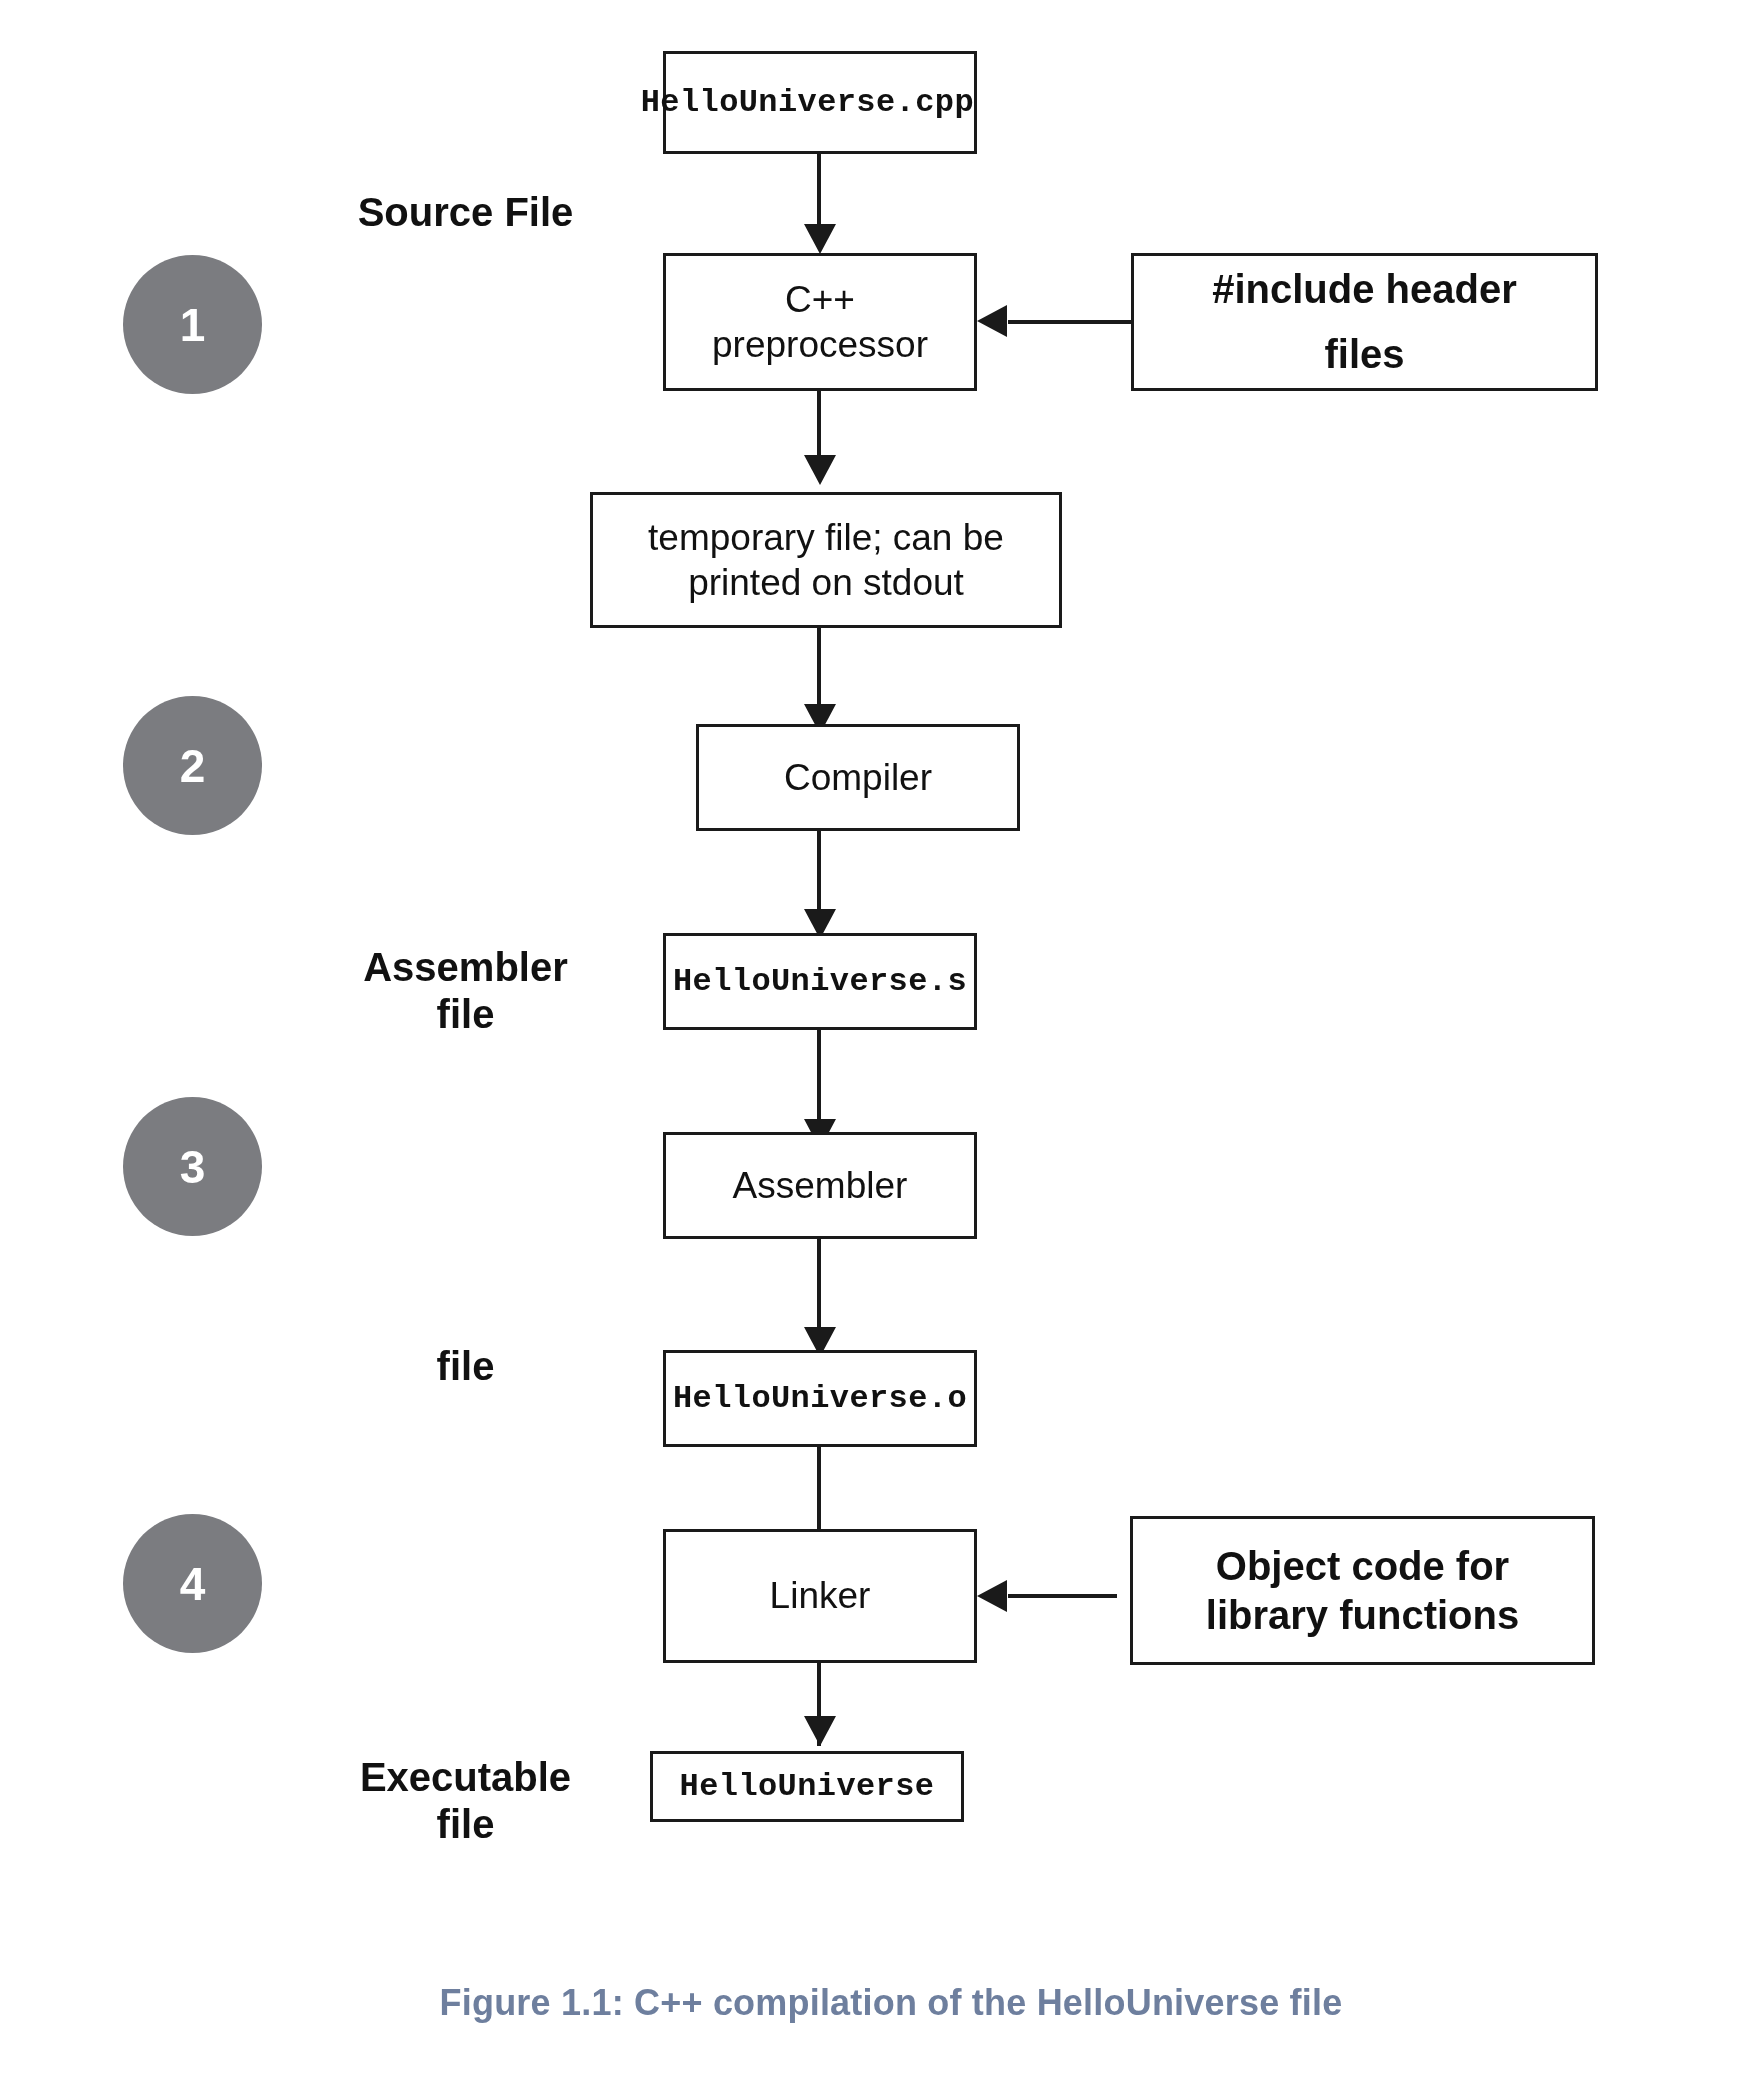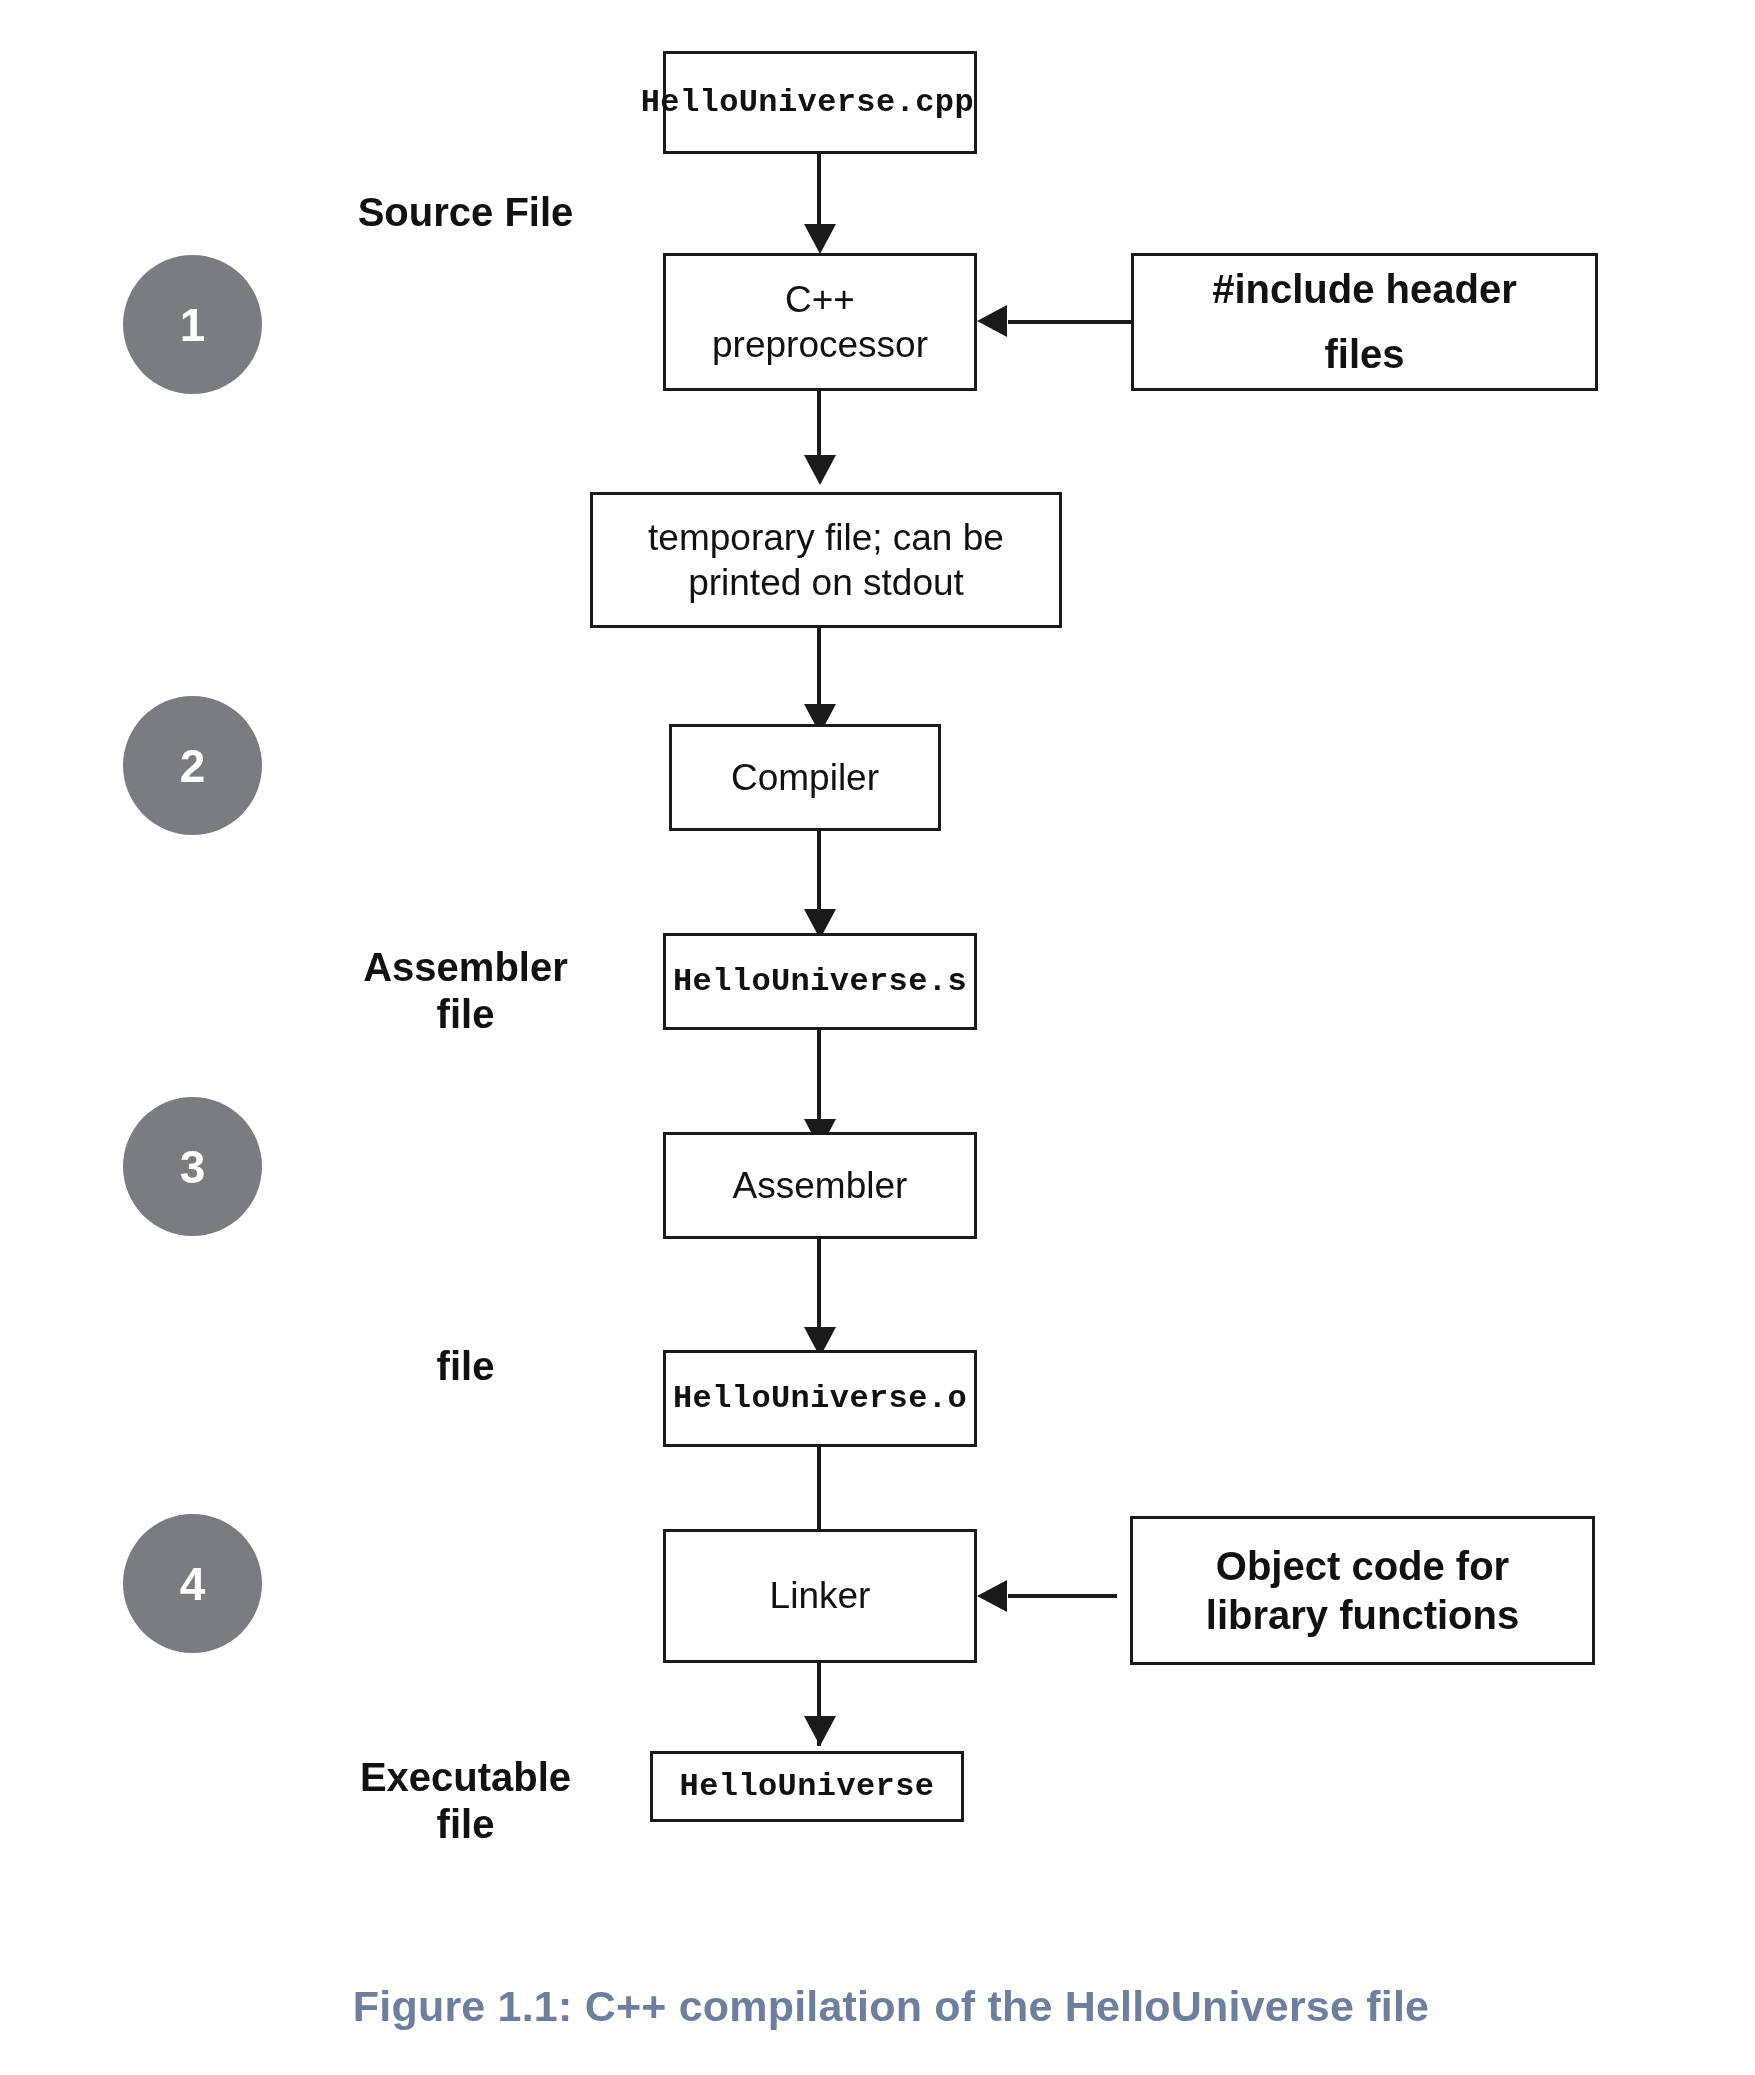--- a/index.html
+++ b/index.html
@@ -106,21 +106,21 @@
 
   
   #caption {
     position: absolute;
     left: 0;
     right: 0;
     top: 1982px;
     text-align: center;
     font-family: "Liberation Sans", sans-serif;
     font-weight: 700;
-    font-size: 43px;
+    font-size: 36px;
     color: #6e7f9e;
     letter-spacing: 0.2px;
     margin-left: 26px;
   }
 </style>
 </head>
 <body>
 
 <div id="figure">
 
@@ -179,21 +179,21 @@
   <div class="arrow-down" style="left:804px; top:455px;"></div>
 
   <div class="node plain" style="left:590px; top:492px; width:472px; height:136px; flex-direction:column;">
     <span>temporary file; can be</span>
     <span>printed on stdout</span>
   </div>
 
   <div class="vline" style="left:817px; top:628px; height:83px;"></div>
   <div class="arrow-down" style="left:804px; top:704px;"></div>
 
-  <div class="node plain" style="left:669px; top:724px; width:272px; height:107px;">
+  <div class="node plain" style="left:696px; top:724px; width:324px; height:107px;">
     <span>Compiler</span>
   </div>
 
   <div class="vline" style="left:817px; top:831px; height:85px;"></div>
   <div class="arrow-down" style="left:804px; top:909px;"></div>
 
   <div class="node mono" style="left:663px; top:933px; width:314px; height:97px;">
     <span>HelloUniverse.s</span>
   </div>
 

